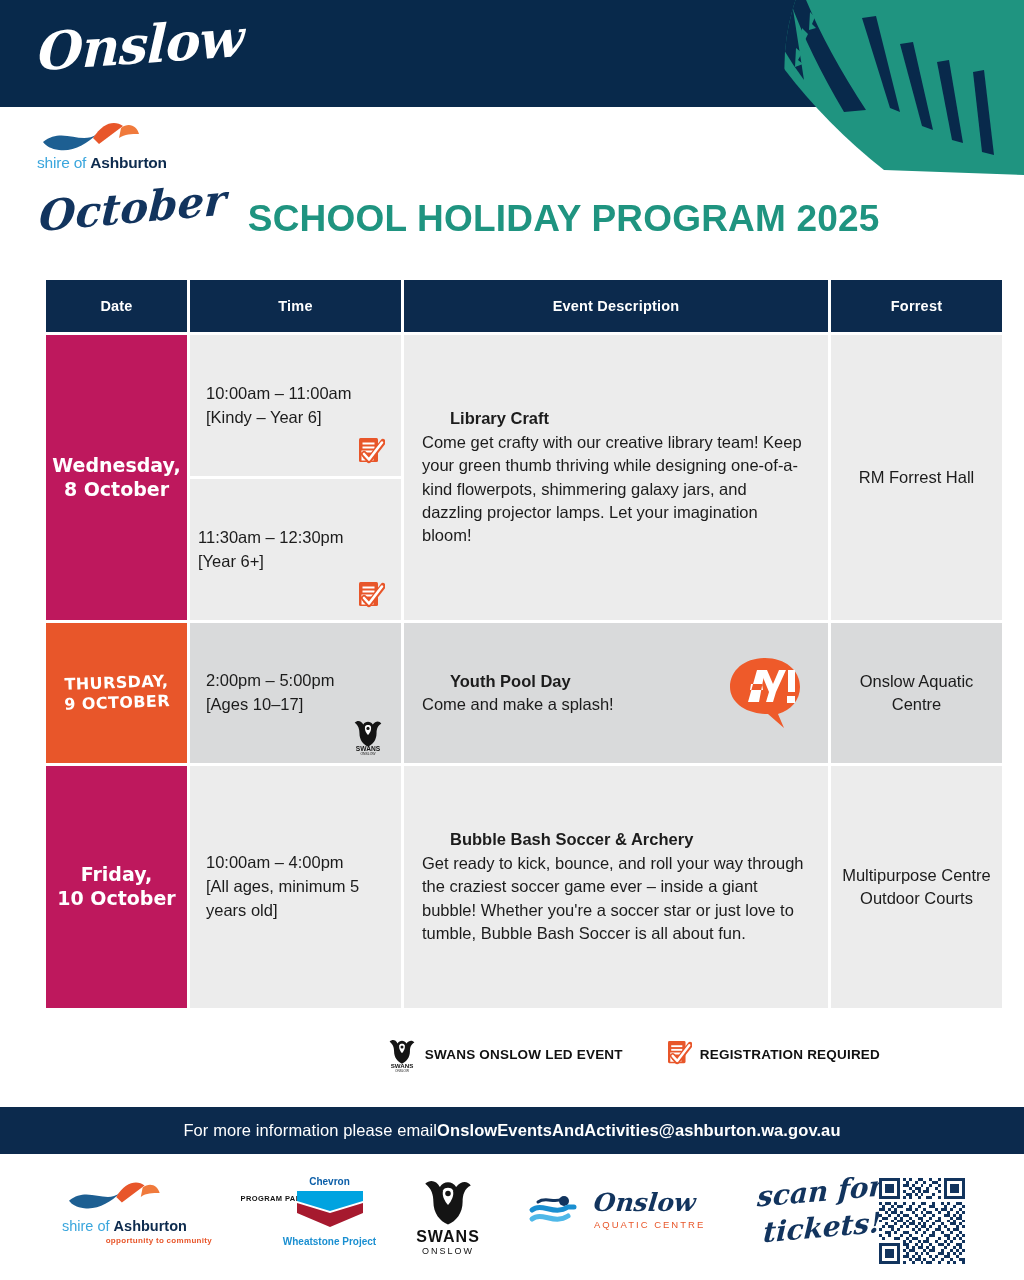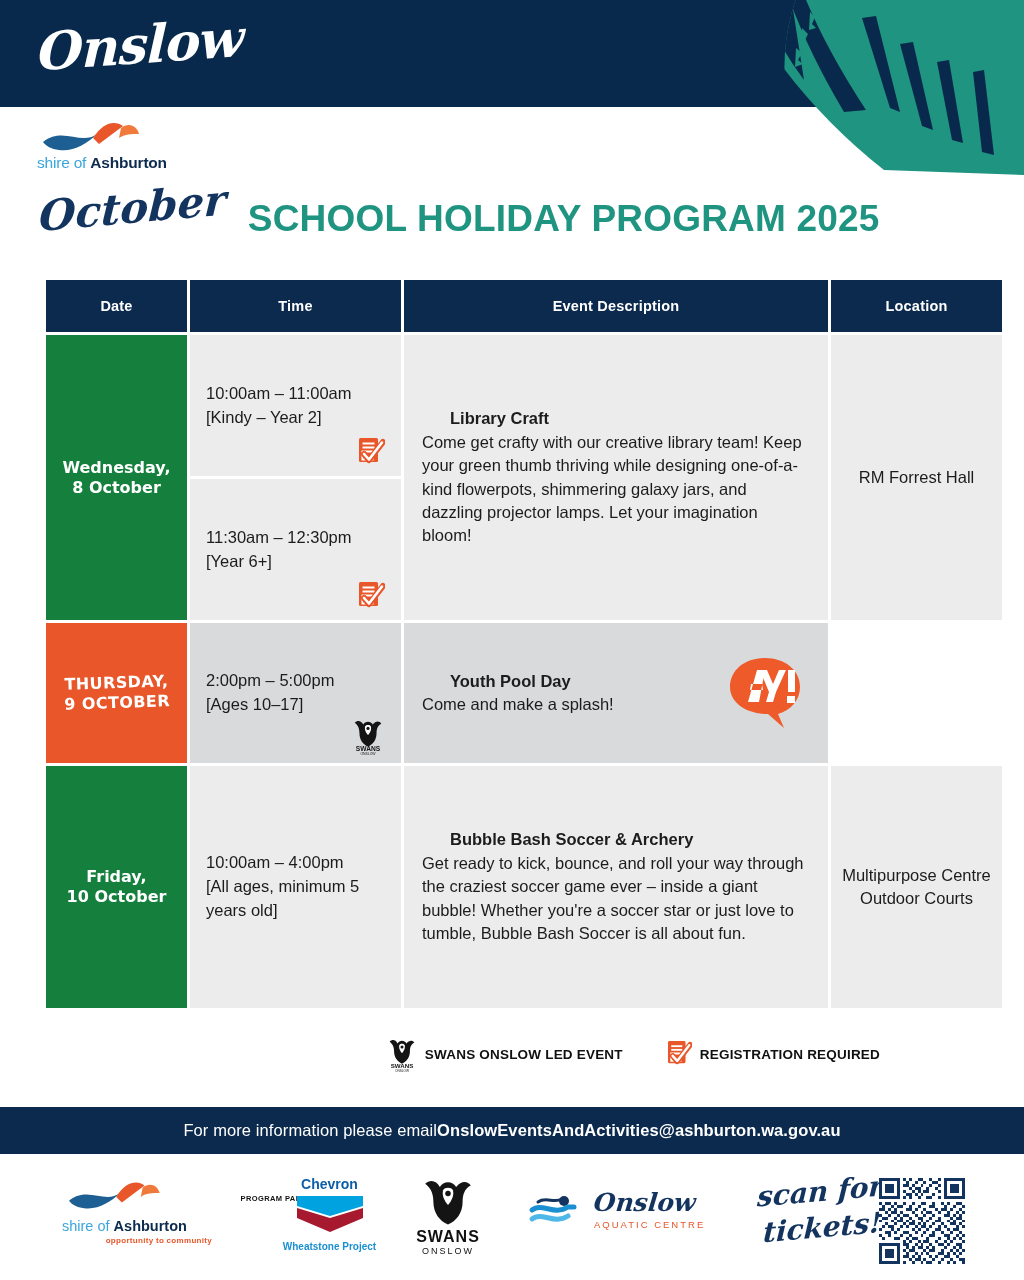--- a/index.html
+++ b/index.html
@@ -58,24 +58,24 @@
     background: #0c2a4d; color: #fff; font-size: 14.5px; font-weight: 700;
     display: flex; align-items: center; justify-content: center; height: 52px;
     letter-spacing: 0.2px;
   }
   .c-date { width: 141px; flex: 0 0 141px; }
   .c-time { width: 211px; flex: 0 0 211px; }
   .c-desc { width: 424px; flex: 0 0 424px; }
   .c-loc  { width: 171px; flex: 0 0 171px; }
 
   .datecell {
-    background: #15803d; color: #fff;
+    background: #be185d; color: #fff;
     display: flex; align-items: center; justify-content: center; text-align: center;
     font-family: "DejaVu Sans", sans-serif; font-weight: 700;
-    font-size: 16px; line-height: 1.25; padding: 6px;
+    font-size: 19px; line-height: 1.25; padding: 6px;
   }
   .datecell.orange {
     background: #e8562a;
     font-family: "DejaVu Sans", sans-serif; font-weight: 700;
     font-size: 16px; letter-spacing: 0.4px;
     transform: none;
   }
   .datecell.orange .hand { display: block; transform: rotate(-2deg); }
 
   .timecell {
@@ -131,21 +131,21 @@
   .f-shire { position: absolute; left: 62px; top: 16px; width: 150px; }
   .f-shire .sw { font-size: 14.5px; font-weight: 700; white-space: nowrap; margin-top: 2px;}
   .f-shire .sw .lt { color: #3aa6dd; font-weight: 400; }
   .f-shire .sw .dk { color: #0d2b4e; font-weight: 700; }
   .f-shire .tag { font-size: 8px; color: #e8562a; letter-spacing: 0.3px; text-align: right; margin-top: 2px; font-weight: 700;}
 
   .f-partner { position: absolute; left: 232px; top: 32px; width: 100px; text-align: center; }
   .f-partner .pp { font-size: 7.5px; font-weight: 700; letter-spacing: 0.4px; color: #111; }
 
   .f-chev { position: absolute; left: 282px; top: 14px; width: 95px; text-align: center; }
-  .f-chev .cv { font-size: 14px; font-weight: 700; color: #0b5ea8; }
+  .f-chev .cv { font-size: 10px; font-weight: 700; color: #0b5ea8; }
   .f-chev .wp { font-size: 10px; font-weight: 700; color: #1a8fd1; margin-top: 3px; }
 
   .f-swans { position: absolute; left: 405px; top: 12px; width: 86px; text-align: center; }
   .f-swans .sn { font-size: 16px; font-weight: 700; color: #111; letter-spacing: 1px; margin-top:-2px;}
   .f-swans .so { font-size: 9px; font-weight: 400; color: #111; letter-spacing: 2px; }
 
   .f-aqua { position: absolute; left: 528px; top: 26px; display: flex; align-items: center; gap: 10px; }
   .f-aqua .an { font-family: "DejaVu Serif", serif; font-style: italic; font-weight: 700;
                 font-size: 25px; color: #12345e; transform: skewX(-6deg); }
   .f-aqua .ac { font-size: 9.5px; color: #e8562a; letter-spacing: 2px; margin-top: 2px; text-align: center; }
@@ -205,43 +205,43 @@
     <div class="title-month">October</div>
     <div class="title-main">SCHOOL HOLIDAY PROGRAM 2025</div>
   </div>
 
   <div class="tbl">
 
     <div class="tbl-row">
       <div class="th c-date">Date</div>
       <div class="th c-time">Time</div>
       <div class="th c-desc">Event Description</div>
-      <div class="th c-loc">Location</div>
+      <div class="th c-loc">Forrest</div>
     </div>
 
     <div class="tbl-row" style="height:285px;">
       <div class="datecell c-date">
         <span style="white-space:pre-line;">Wednesday,
 8 October</span>
       </div>
 
       <div class="stack c-time">
         <div class="timecell" style="height:141px;">
           <div>10:00am – 11:00am</div>
-          <div>[Kindy – Year 2]</div>
+          <div>[Kindy – Year 6]</div>
           <svg class="reg-icon" viewBox="0 0 26 28">
             <rect x="0" y="0" width="19" height="24" rx="1.5" fill="#e8562a"></rect>
             <rect x="3.5" y="4.5" width="12" height="2" fill="#fff"></rect>
             <rect x="3.5" y="8.5" width="12" height="2" fill="#fff"></rect>
             <path d="M3.5,13.5 h10 v8 h-10 z" fill="none" stroke="#fff" stroke-width="2"></path>
             <path d="M5,16 L10,22 L24,4" fill="none" stroke="#e8562a" stroke-width="6" stroke-linecap="round" stroke-linejoin="round"></path>
             <path d="M5,16 L10,21.5 L23,4.5" fill="none" stroke="#fff" stroke-width="2.6" stroke-linecap="round" stroke-linejoin="round"></path>
           </svg>
         </div>
-        <div class="timecell" style="height:141px;">
+        <div class="timecell" style="height:141px;padding-left:8px;">
           <div>11:30am – 12:30pm</div>
           <div>[Year 6+]</div>
           <svg class="reg-icon" viewBox="0 0 26 28">
             <rect x="0" y="0" width="19" height="24" rx="1.5" fill="#e8562a"></rect>
             <rect x="3.5" y="4.5" width="12" height="2" fill="#fff"></rect>
             <rect x="3.5" y="8.5" width="12" height="2" fill="#fff"></rect>
             <path d="M3.5,13.5 h10 v8 h-10 z" fill="none" stroke="#fff" stroke-width="2"></path>
             <path d="M5,16 L10,22 L24,4" fill="none" stroke="#e8562a" stroke-width="6" stroke-linecap="round" stroke-linejoin="round"></path>
             <path d="M5,16 L10,21.5 L23,4.5" fill="none" stroke="#fff" stroke-width="2.6" stroke-linecap="round" stroke-linejoin="round"></path>
           </svg>
@@ -279,20 +279,21 @@
         <div>Come and make a splash!</div>
         <svg class="ay-logo" viewBox="0 0 78 74">
           <path d="M39,2 C59,2 74,14 74,31 C74,44 65,54 52,58 L58,72 L42,58 C19,58 4,46 4,31 C4,14 19,2 39,2 Z" fill="#ee5a2a"></path>
           <path d="M22,46 L31,14 L39,14 L33,46 Z M24,34 L37,34 L36,28 L25,28 Z" fill="#fff"></path>
           <path d="M41,14 L47,28 L53,14 L60,14 L50,36 L47,46 L40,46 L43,36 L34,14 Z" fill="#fff"></path>
           <rect x="62" y="14" width="7" height="22" fill="#fff"></rect>
           <rect x="61" y="40" width="8" height="7" fill="#fff"></rect>
         </svg>
       </div>
 
+      <div class="loccell grey2 c-loc">Onslow Aquatic Centre</div>
     </div>
 
     <div class="tbl-row" style="height:242px;">
       <div class="datecell c-date">
         <span style="white-space:pre-line;">Friday,
 10 October</span>
       </div>
 
       <div class="timecell c-time">
         <div>10:00am – 4:00pm</div>

